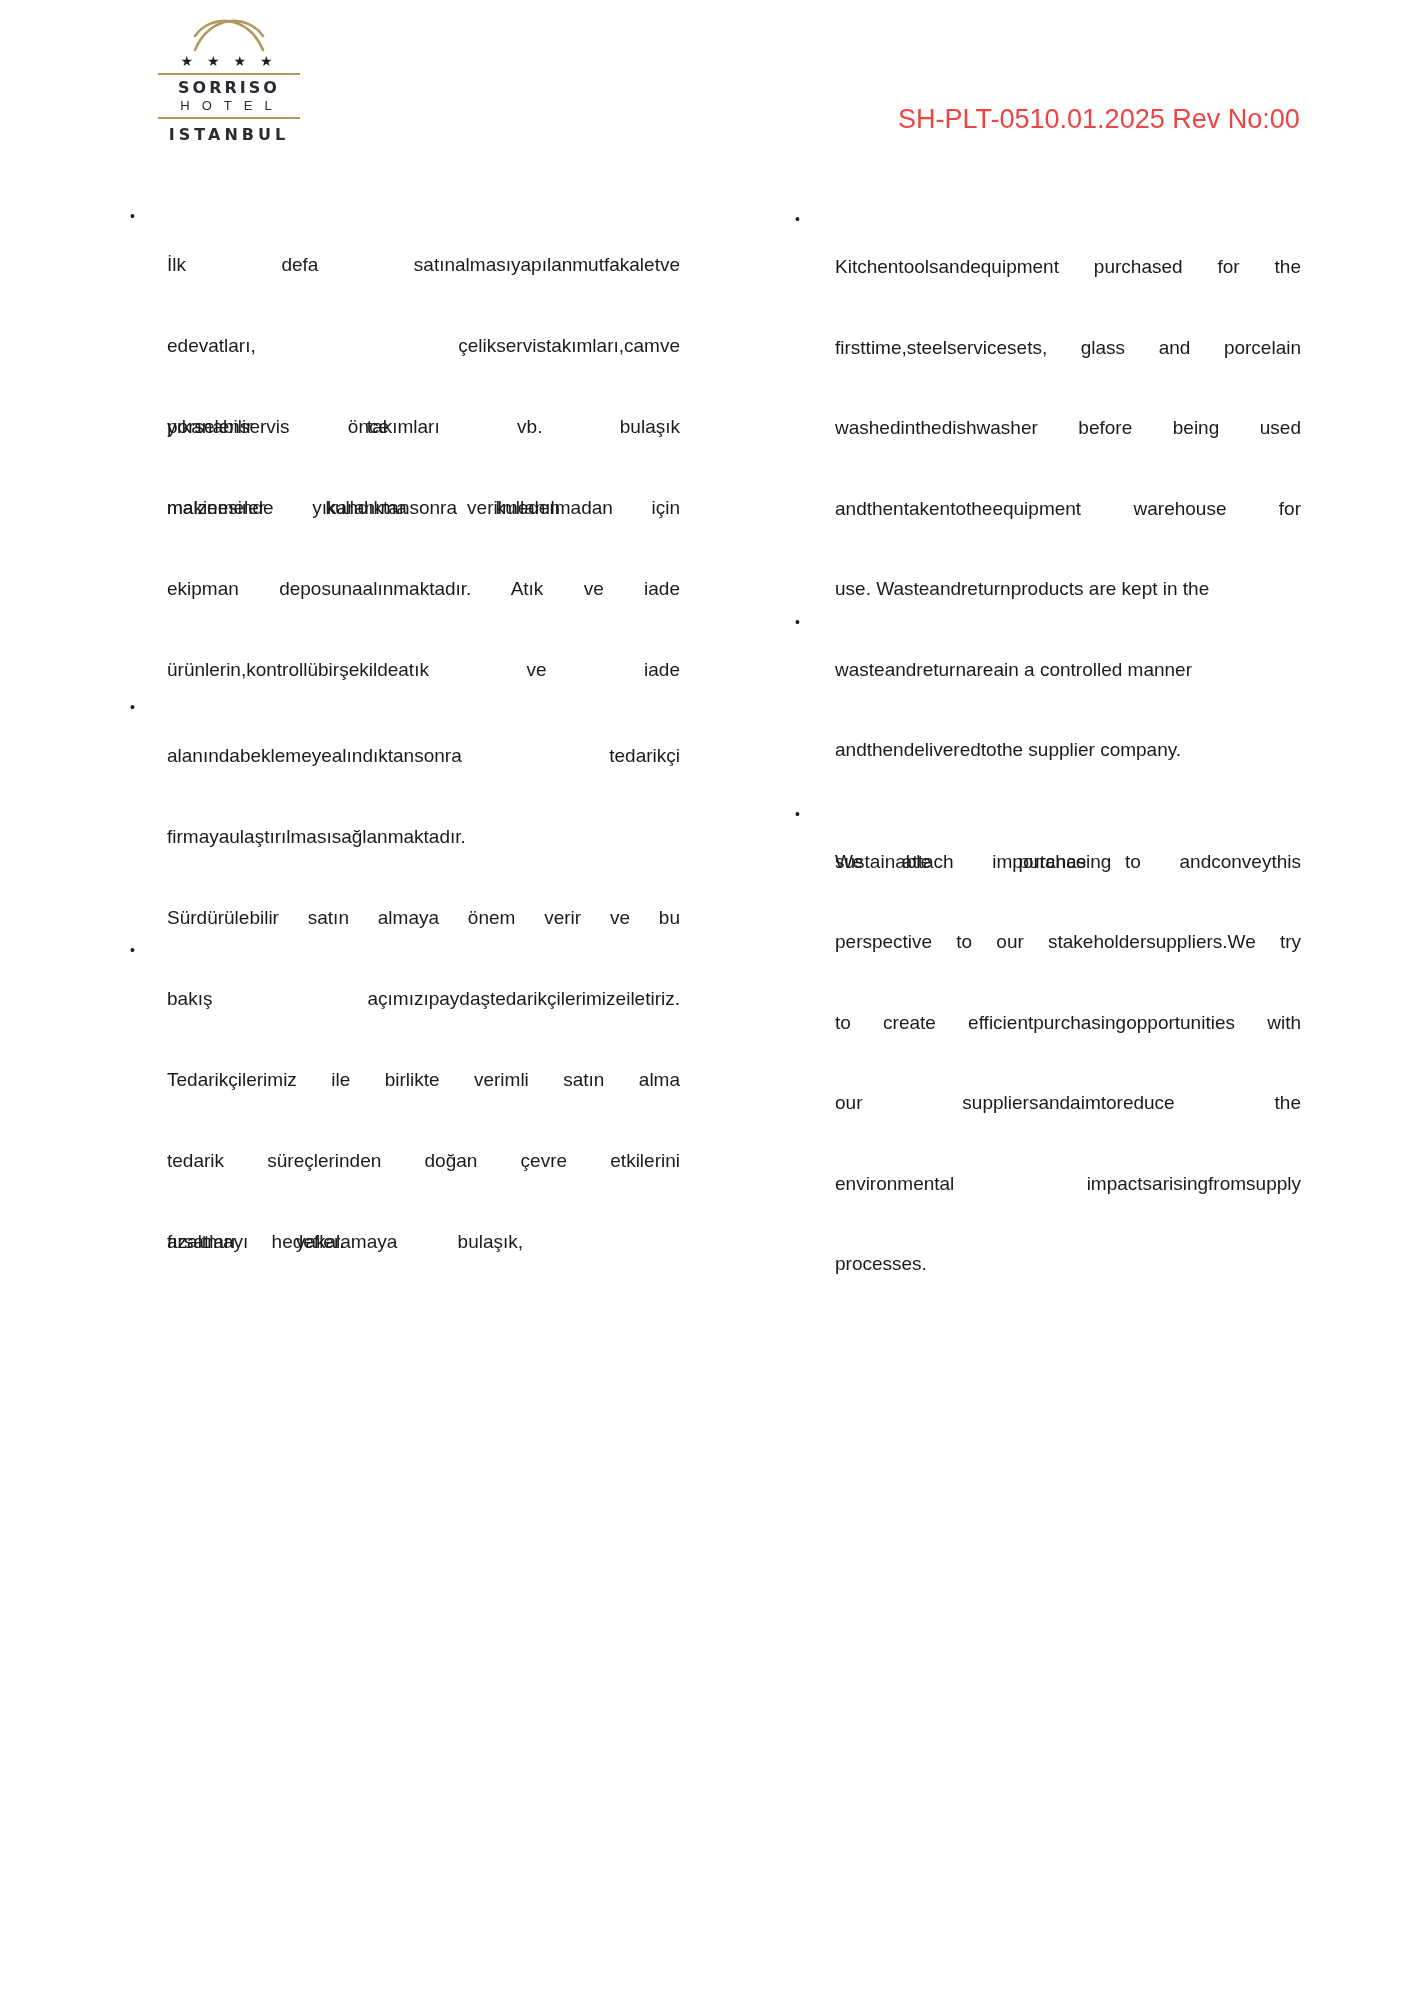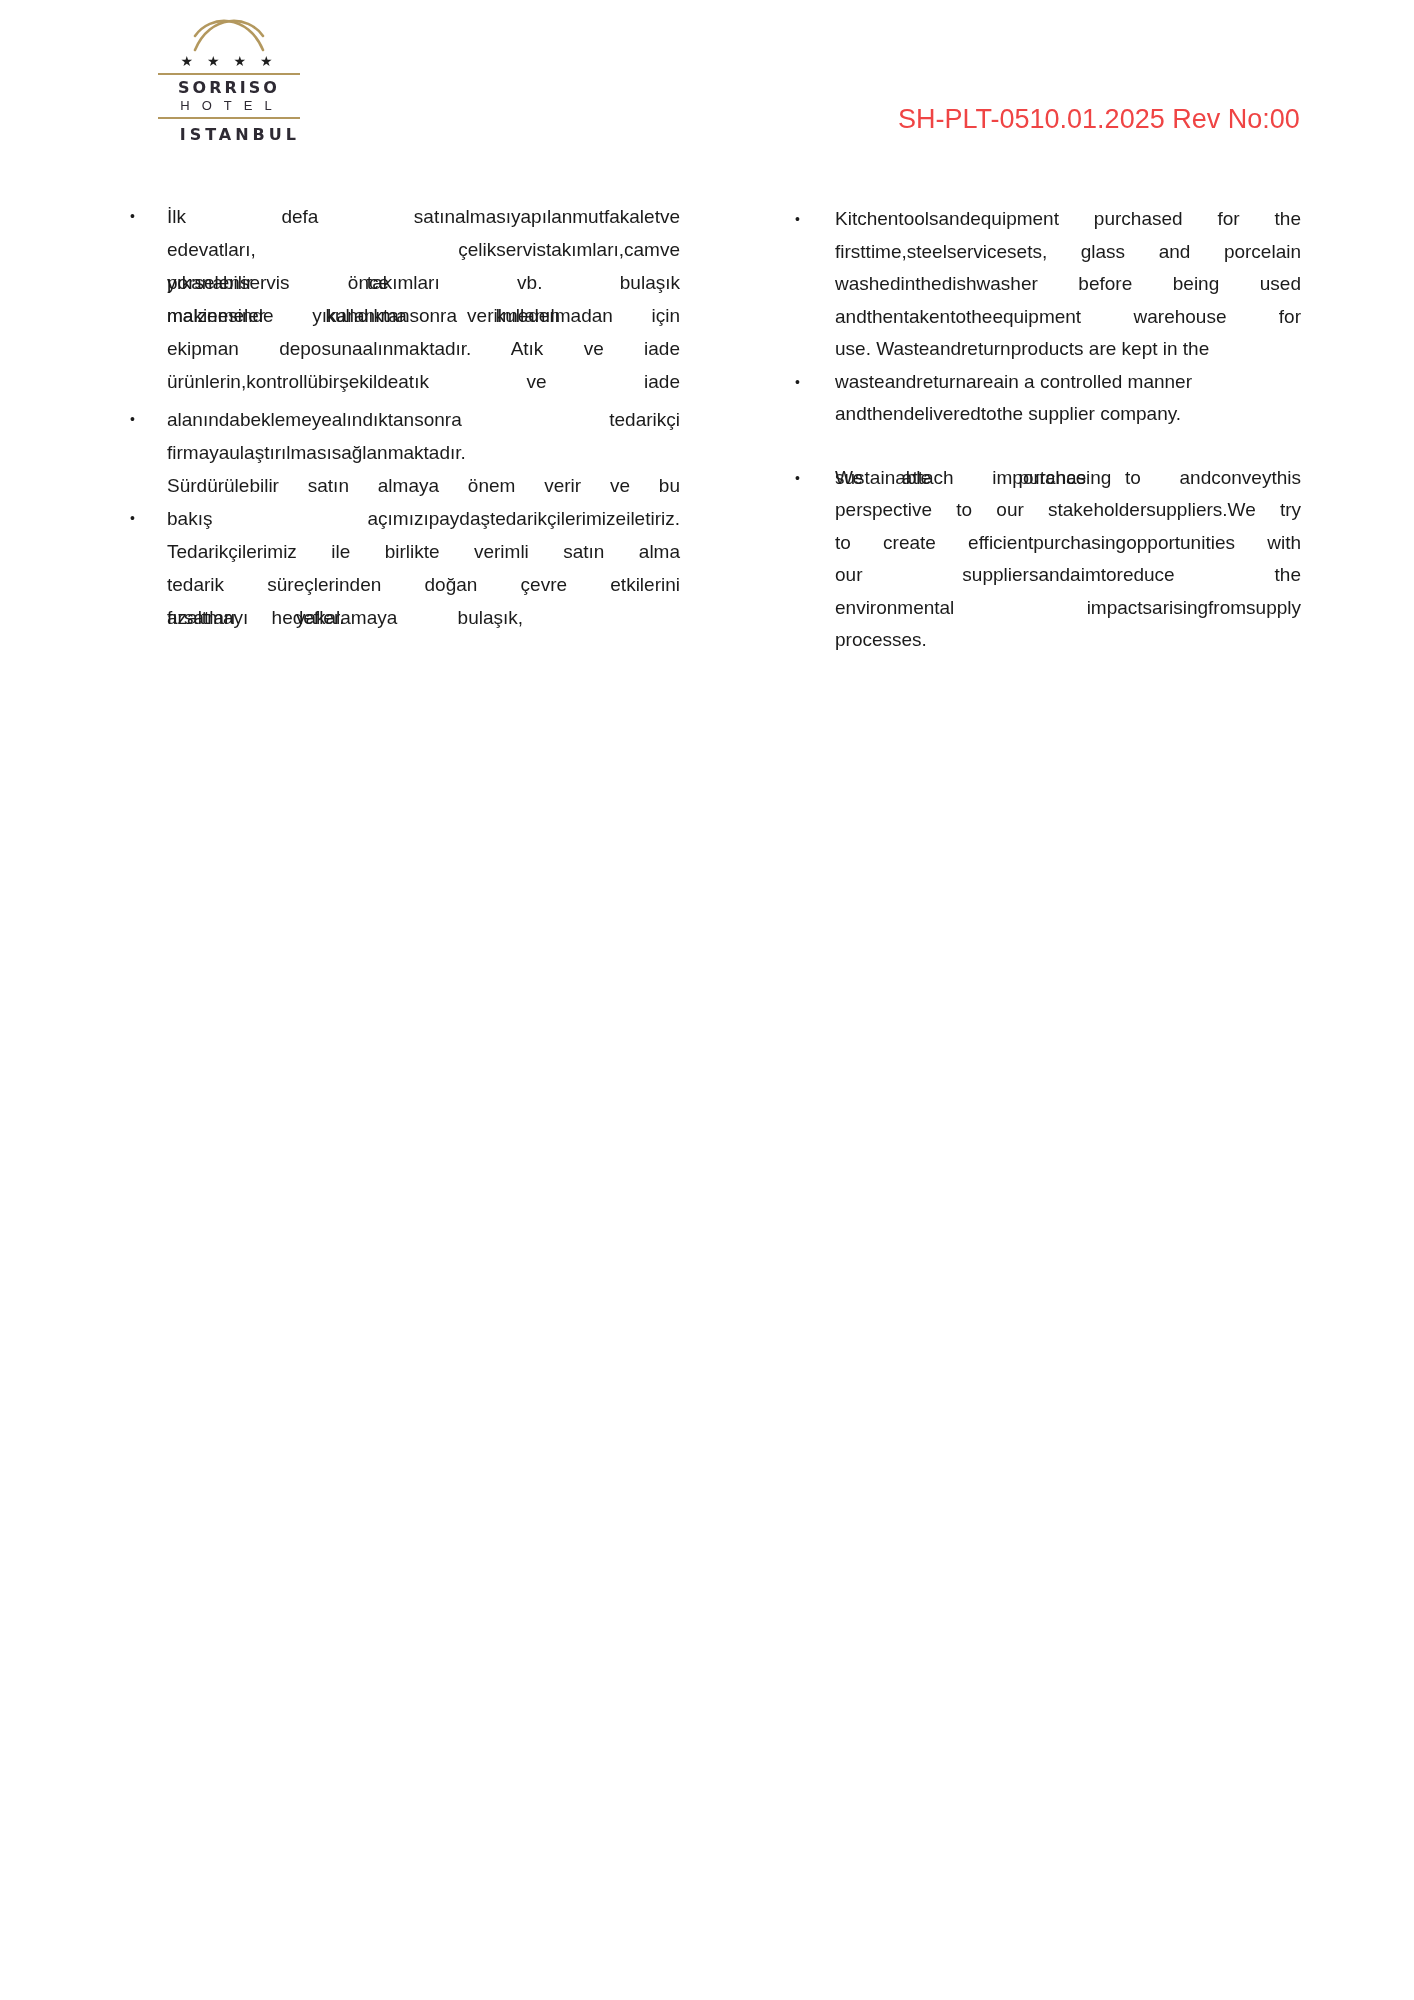--- a/index.html
+++ b/index.html
@@ -30,21 +30,20 @@
     font-family:"DejaVu Sans", sans-serif;
   }
   .logo .word {
     font-size:13px; font-weight:500; letter-spacing:12px;
     margin-top:1px; margin-left:6px;
   }
   .logo .city {
     font-size:16px; font-weight:700; letter-spacing:4px;
     margin-top:6px;
     font-family:"DejaVu Sans", sans-serif;
-    text-align:right;
   }
 
   
   .docref {
     position:absolute; left:898px; top:104px;
     font-size:27px; color:#ef4444;
     white-space:nowrap;
   }
 
   
@@ -53,21 +52,21 @@
   .col-right { left:795px; top:203px; width:506px; }
 
   .bullet-block { display:flex; }
   .col-left  .bullet-block > .dot { width:37px; flex:none; }
   .col-right .bullet-block > .dot { width:40px; flex:none; }
   .dot { font-size:14px; color:#1b1b1b; }
   .col-left  .dot { line-height:33px; }
   .col-right .dot { line-height:32.5px; }
 
   .lines { flex:1 1 auto; min-width:0; }
-  .line { white-space:normal; }
+  .line { white-space:normal;margin-top:48px; }
   .col-left  .line { line-height:33px;   min-height:33px; }
   .col-right .line { line-height:32.5px; min-height:32.5px; }
 
   .just { text-align:justify; text-align-last:justify; }
 
   
   .ovl { position:relative; }
   .ovl .la { position:absolute; left:0; right:0; top:0; display:block; }
   .ovl .la.just { text-align:justify; text-align-last:justify; }
   .ovl .lb { position:absolute; left:0; top:0; white-space:nowrap; }

